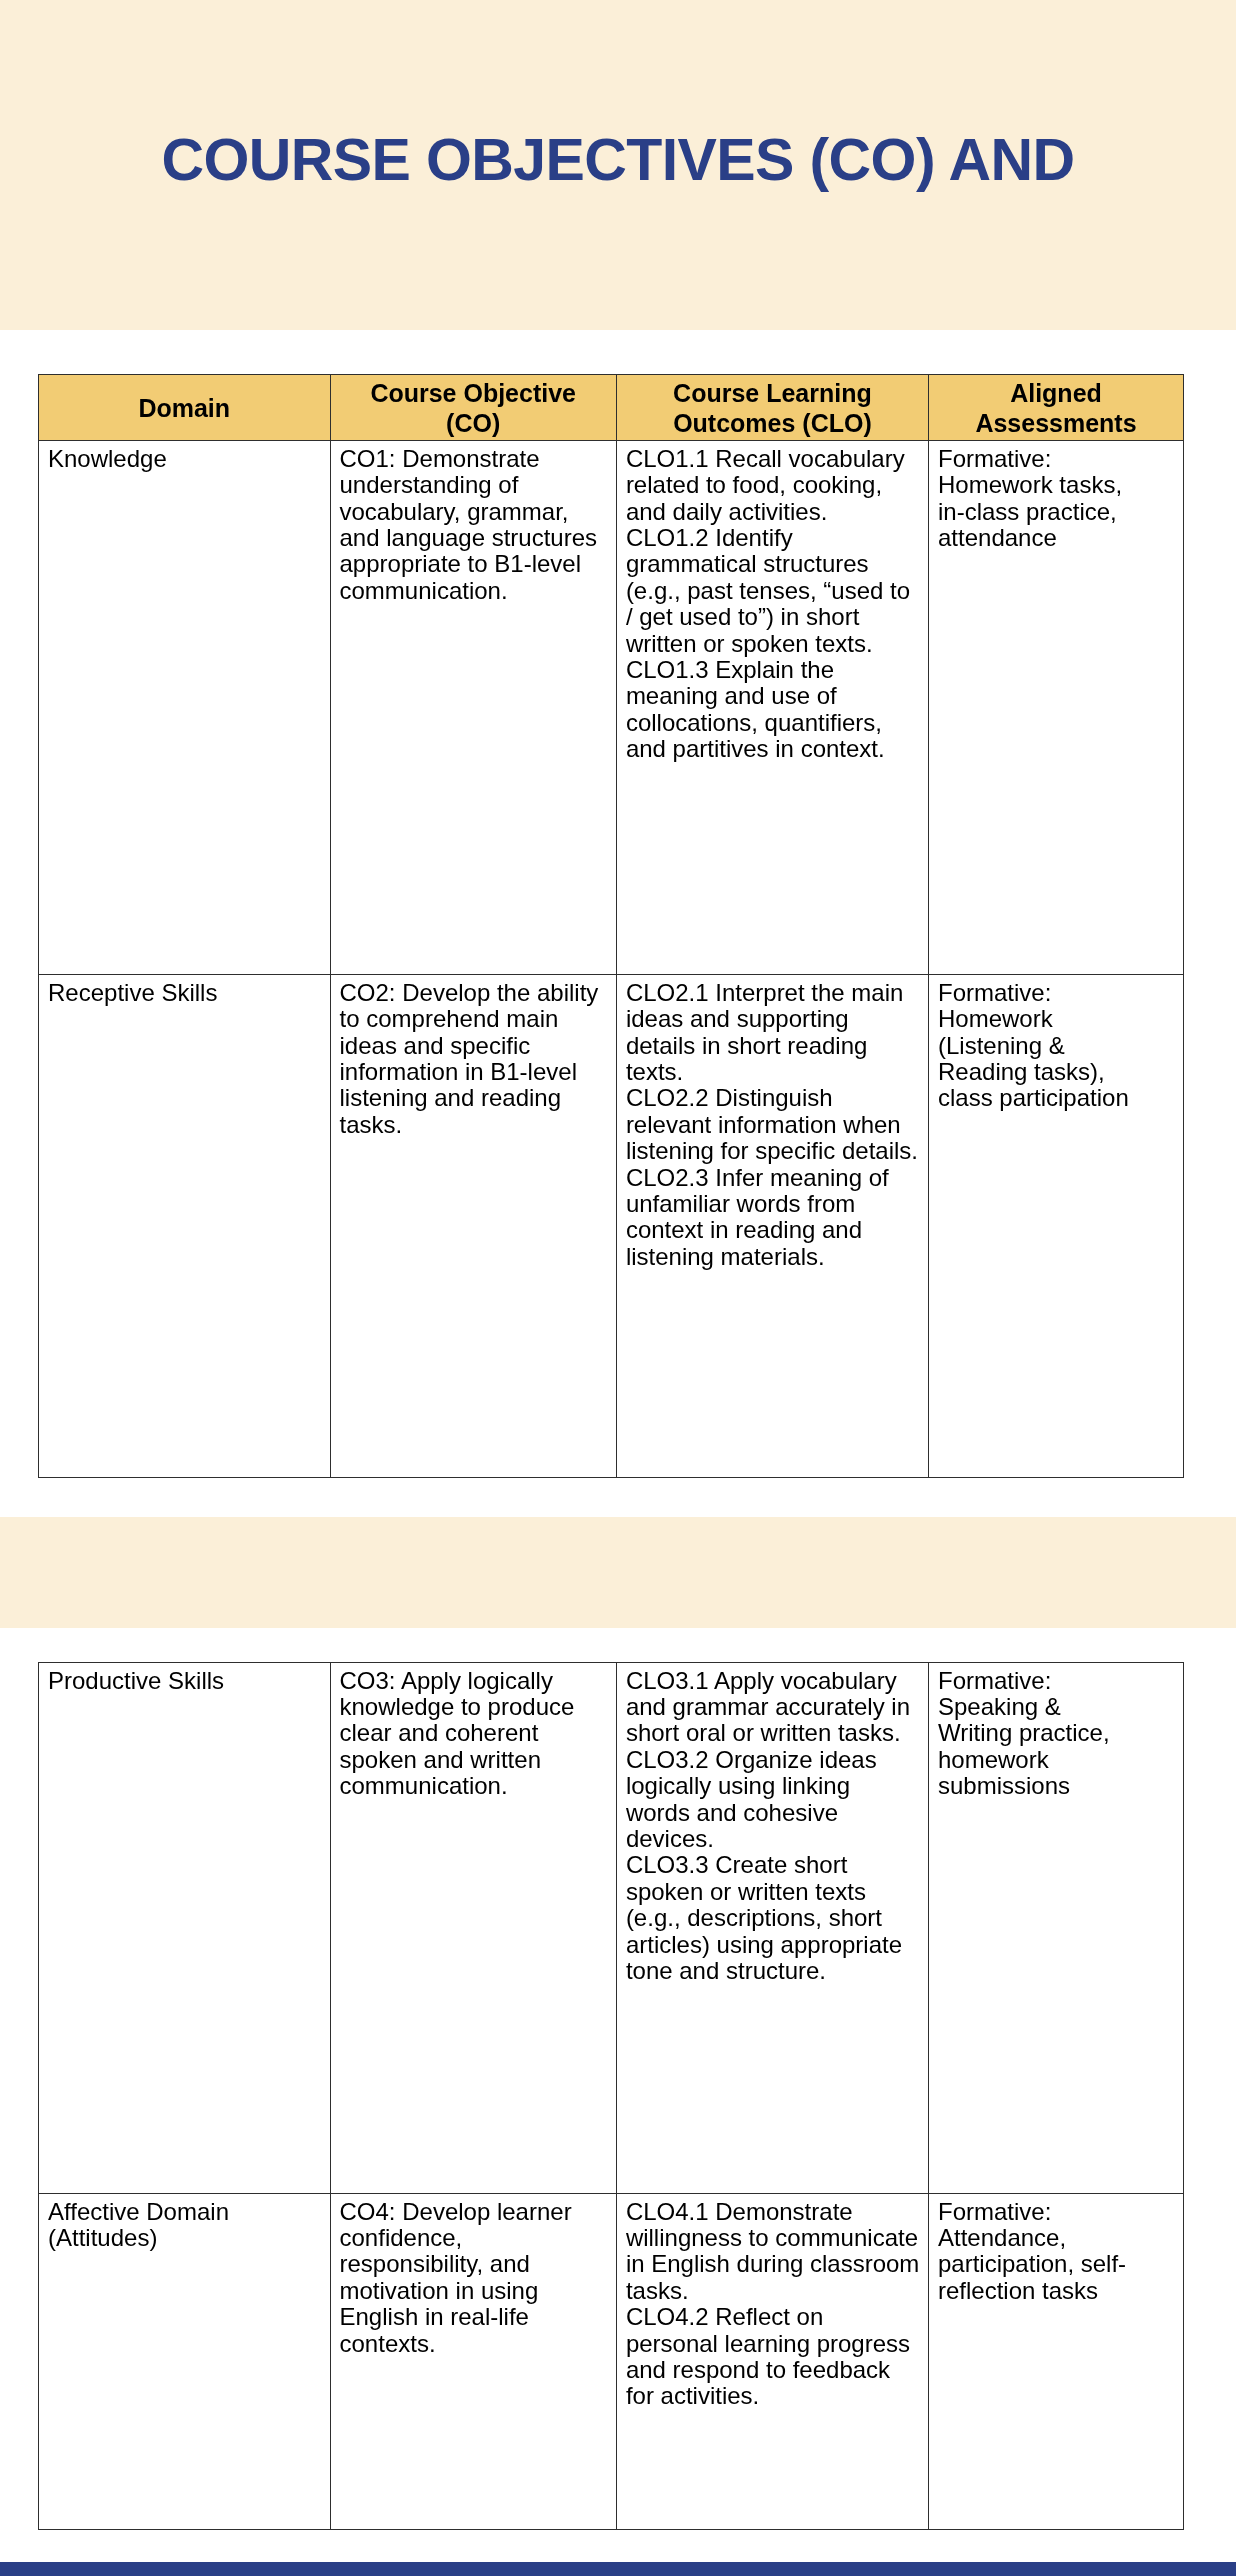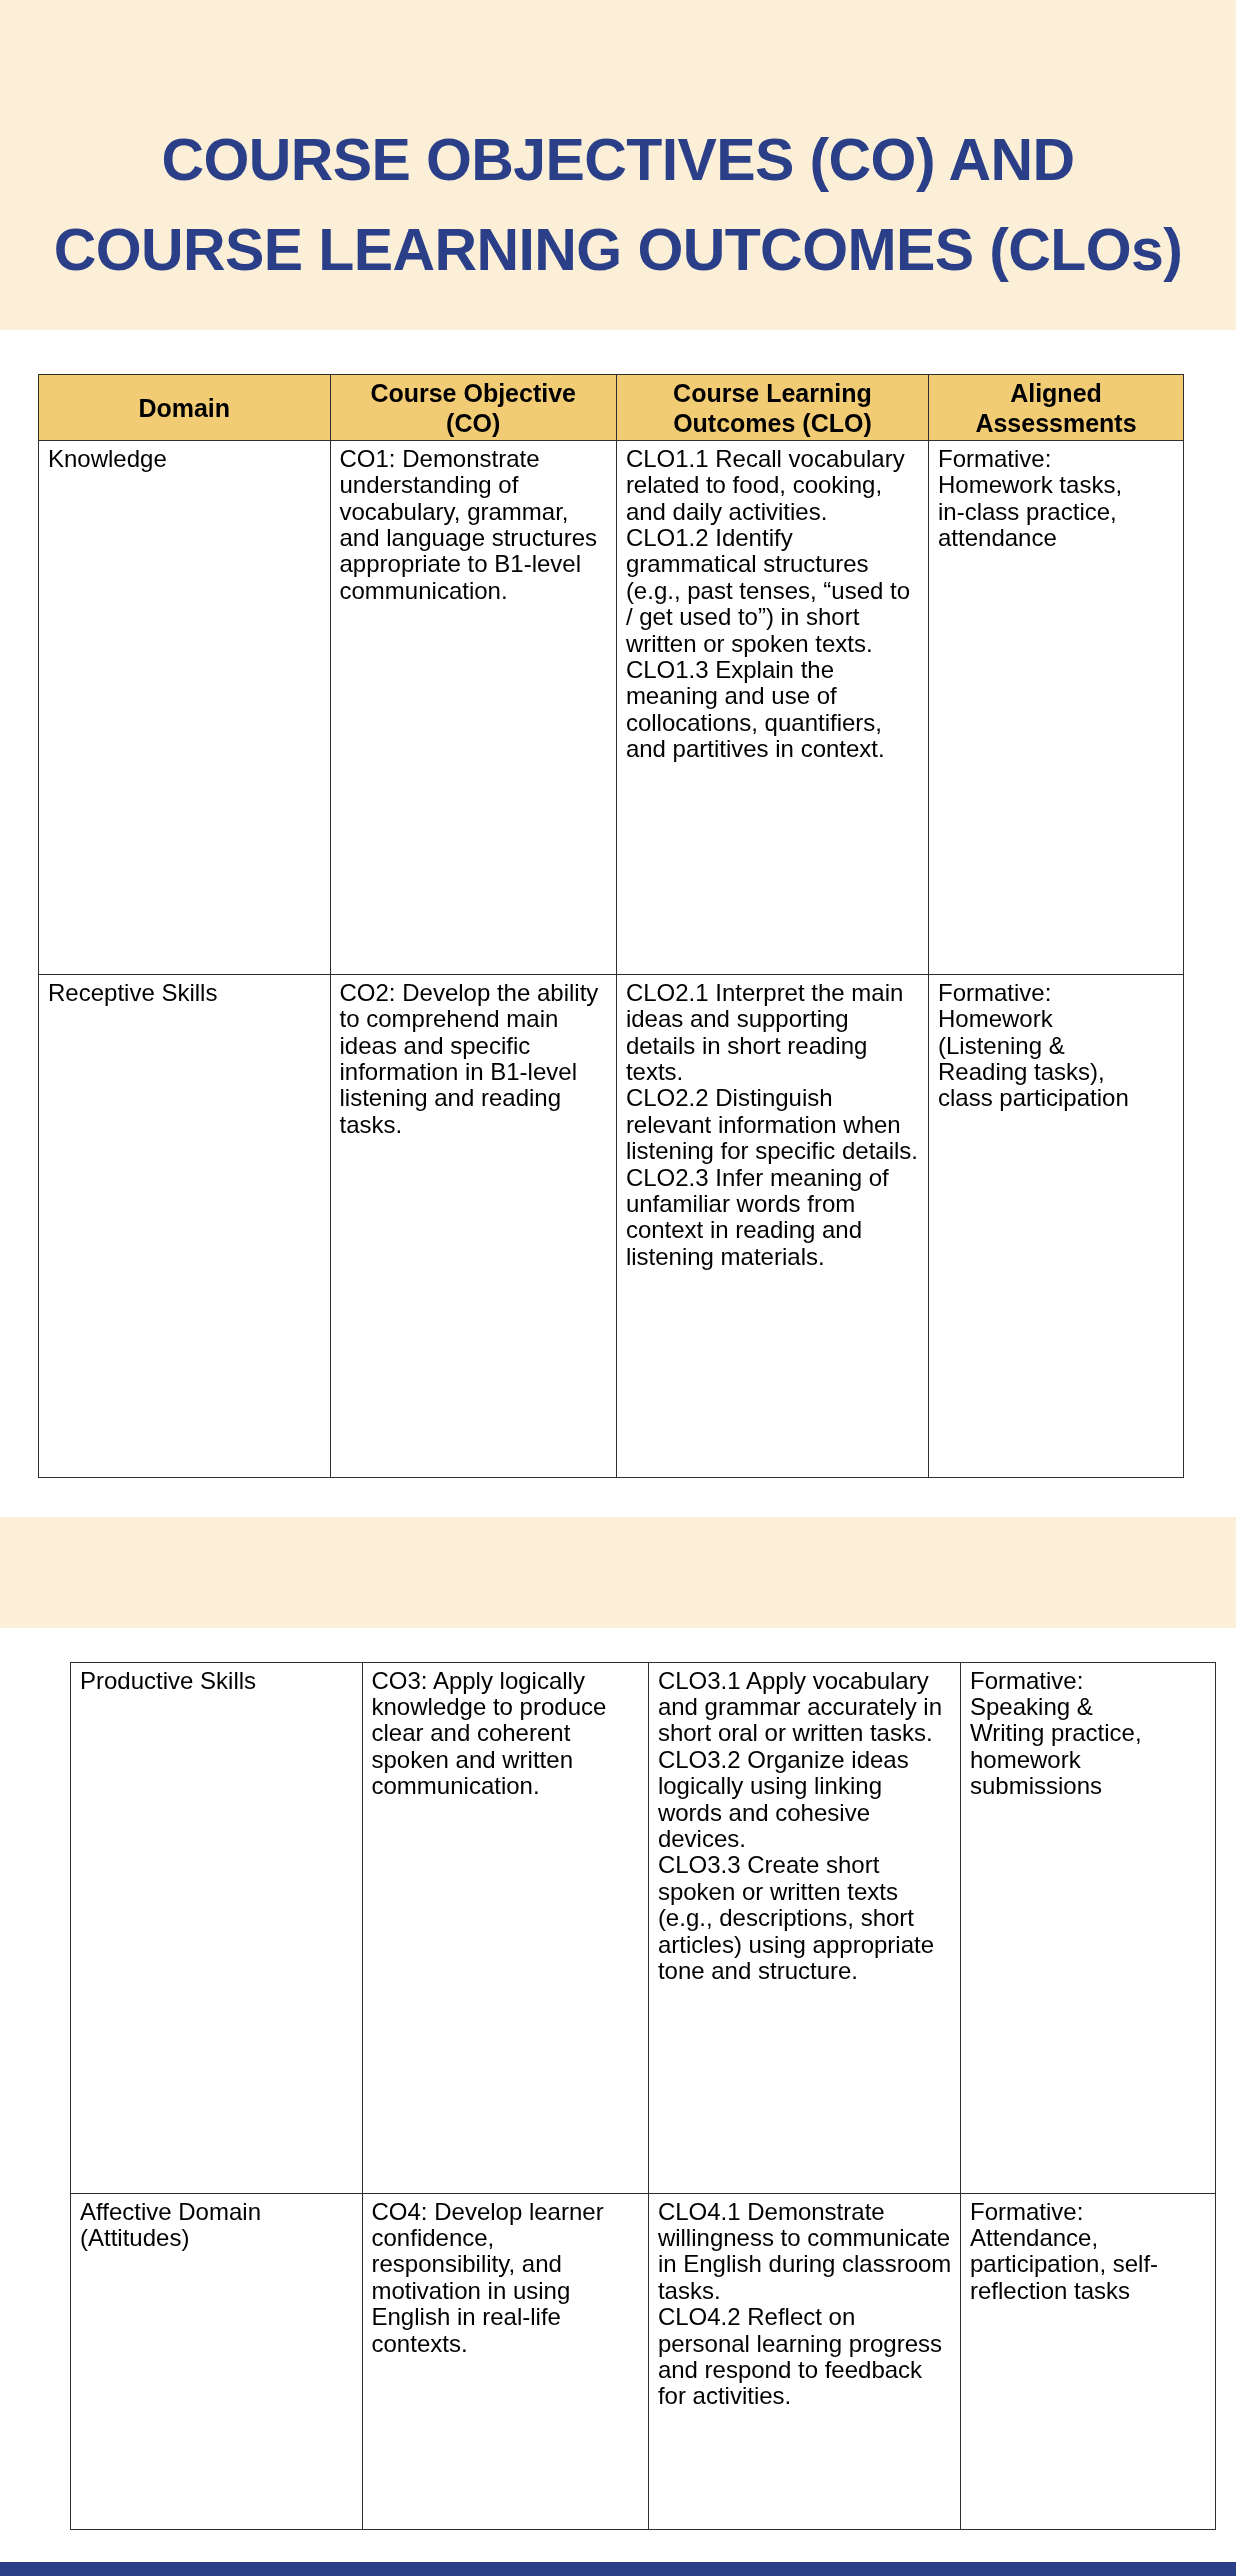--- a/index.html
+++ b/index.html
@@ -36,21 +36,21 @@
   .co-table {
     position: absolute;
     left: 38px;
     width: 1146px;
     border-collapse: collapse;
     table-layout: fixed;
     background: #ffffff;
     border: 1.9px solid #2E2E2E;
   }
   .table-1 { top: 374px; }
-  .table-2 { top: 1662px; margin-left: 32px; }
+  .table-2 { top: 1662px; }
   col.c1 { width: 25.46%; }
   col.c2 { width: 25.01%; }
   col.c3 { width: 27.26%; }
   col.c4 { width: 22.27%; }
 
   .co-table th {
     background: #F2CC74;
     border: 1.3px solid #2E2E2E;
     font-weight: 700;
     font-size: 25px;
@@ -97,21 +97,20 @@
   }
 </style>
 </head>
 <body>
 
 <div class="page">
 
   <header class="top-band">
     <h1 class="page-title">
       <span class="t-line">COURSE OBJECTIVES (CO) AND</span>
-      <span class="t-line">COURSE LEARNING OUTCOMES (CLOs)</span>
     </h1>
   </header>
 
   <table class="co-table table-1">
     <colgroup>
       <col class="c1">
         <col class="c2">
         <col class="c3">
         <col class="c4">
     </colgroup>

